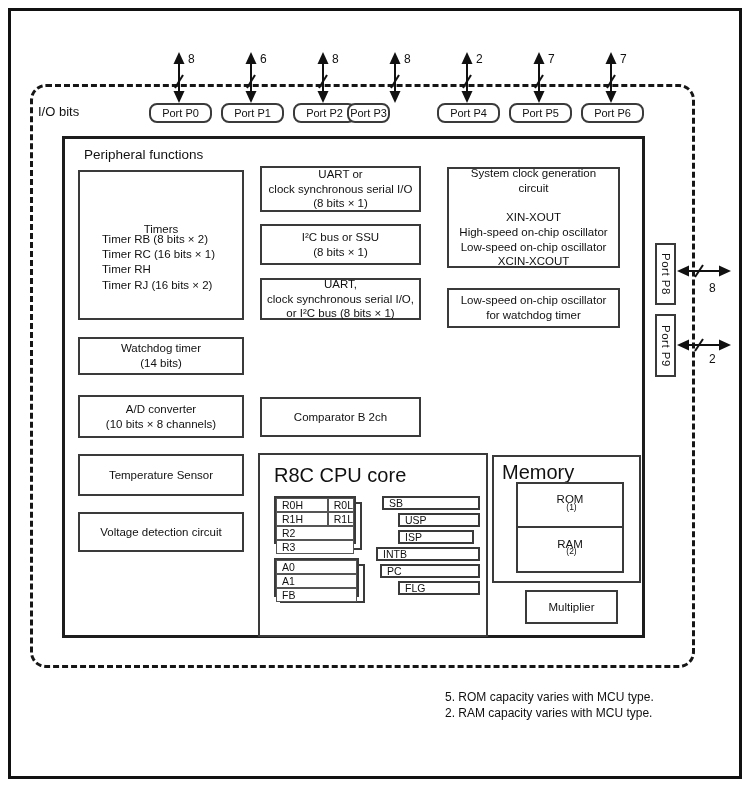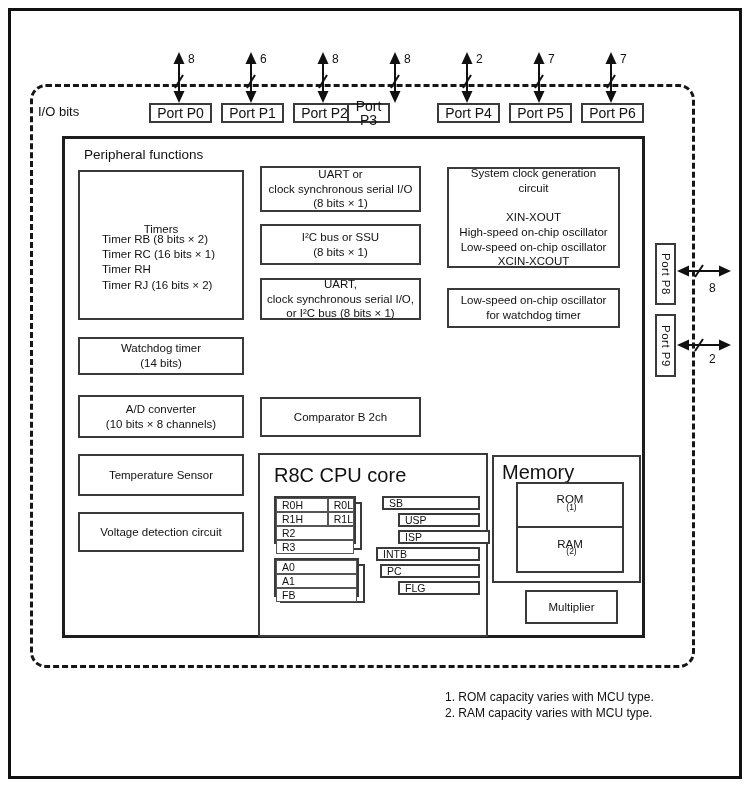--- a/index.html
+++ b/index.html
@@ -11,21 +11,21 @@
   .outer-frame { left:8px; top:8px; width:734px; height:771px; border:3px solid #111; }
   .mcu-dashed { left:30px; top:84px; width:665px; height:584px; border:3px dashed #161616; border-radius:16px; }
   .label { position:absolute; box-sizing:border-box; }
   .io-label { left:38px; top:104px; font-size:13px; }
   .box {
     position:absolute; box-sizing:border-box; background:#fff;
     border:2px solid #3a3a3a; display:flex; flex-direction:column;
     align-items:center; justify-content:center; text-align:center;
     font-size:11.5px; line-height:1.28; white-space:pre-line;
   }
-  .port { height:20px; font-size:14px; line-height:1; }
+  .port { height:20px; font-size:11px; line-height:1;border-radius:8px; }
   .vport { writing-mode:vertical-rl; white-space:nowrap; font-size:11.5px; letter-spacing:0.5px; }
   .frame3 { position:absolute; box-sizing:border-box; border:3px solid #1d1d1d; background:transparent; }
   .frame2 { position:absolute; box-sizing:border-box; border:2px solid #3a3a3a; background:transparent; }
   .blktitle { position:absolute; font-size:13.5px; }
   .bigtitle { position:absolute; font-size:20px; }
   .busnum { position:absolute; font-size:12px; }
   .arrow { position:absolute; }
   .timers-title { margin-top:-32px;text-align:right; }
   .timers-items { position:absolute; left:22px; top:60px; text-align:left; white-space:pre-line; line-height:1.32; }
   .lcd-box { justify-content:flex-start; padding-top:13px; }
@@ -179,21 +179,21 @@
 
   <div class="bank-shadow" style="left:280px;top:564px;width:85px;height:39px"></div>
   <div class="bank bank2" style="left:274px;top:558px;width:85px;height:39px">
     <div class="cell">A0</div>
     <div class="cell">A1</div>
     <div class="cell">FB</div>
   </div>
 
   <div class="reg" style="left:382px;top:496px;width:98px;height:14px">SB</div>
   <div class="reg" style="left:398px;top:513px;width:82px;height:14px">USP</div>
-  <div class="reg" style="left:398px;top:530px;width:92px;height:14px">ISP</div>
+  <div class="reg" style="left:398px;top:530px;width:76px;height:14px">ISP</div>
   <div class="reg" style="left:376px;top:547px;width:104px;height:14px">INTB</div>
   <div class="reg" style="left:380px;top:564px;width:100px;height:14px">PC</div>
   <div class="reg" style="left:398px;top:581px;width:82px;height:14px">FLG</div>
 
   <div class="frame2" style="left:492px;top:455px;width:149px;height:128px"></div>
   <div class="bigtitle" style="left:502px;top:461px">Memory</div>
   <div class="box memcell" style="left:516px;top:482px;width:108px;height:46px">
     <span>ROM</span><sup>(1)</sup>
   </div>
   <div class="box memcell" style="left:516px;top:526px;width:108px;height:47px">
@@ -219,17 +219,17 @@
         <rect x="10" y="7" width="34" height="2"></rect>
         <polygon points="54,8 42,2.5 42,13.5"></polygon>
       </g>
       <line x1="26" y1="2" x2="18" y2="14" stroke="#111" stroke-width="2"></line>
     </svg>
 
   <div class="busnum" style="left:709px;top:281px">8</div>
   <div class="busnum" style="left:709px;top:352px">2</div>
 
   <div class="notes">
-    <div class="notes-items">1. ROM capacity varies with MCU type.
+    <div class="notes-items">5. ROM capacity varies with MCU type.
 2. RAM capacity varies with MCU type.</div>
   </div>
 
 </div>
 
 </body></html>

